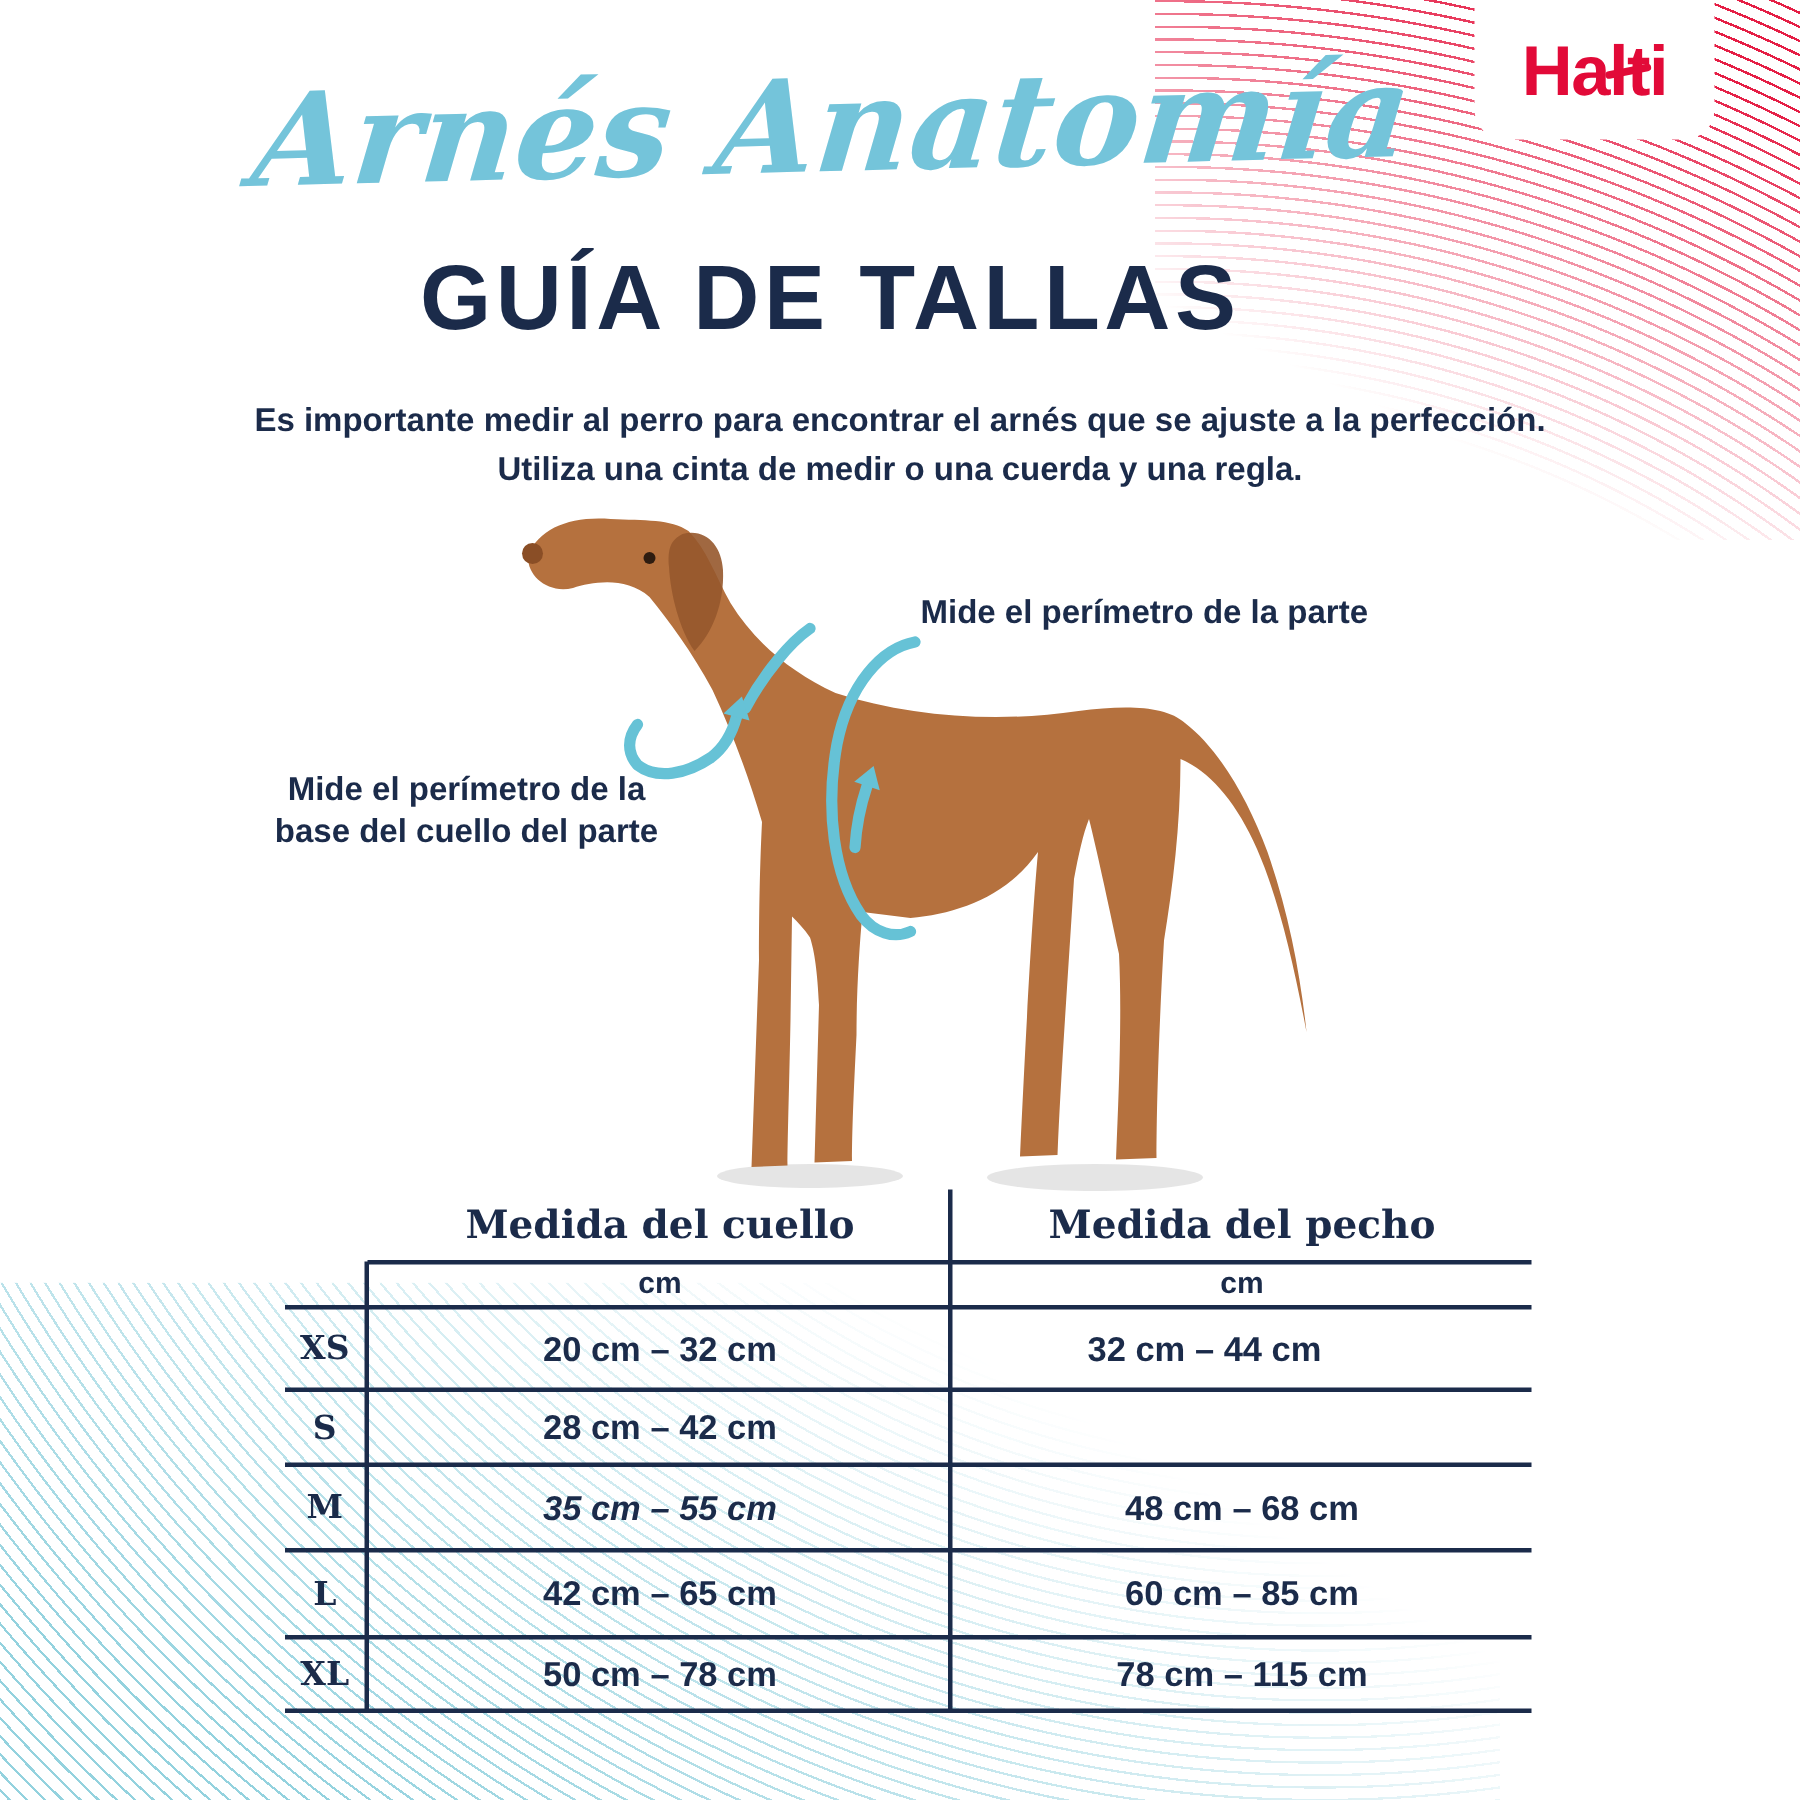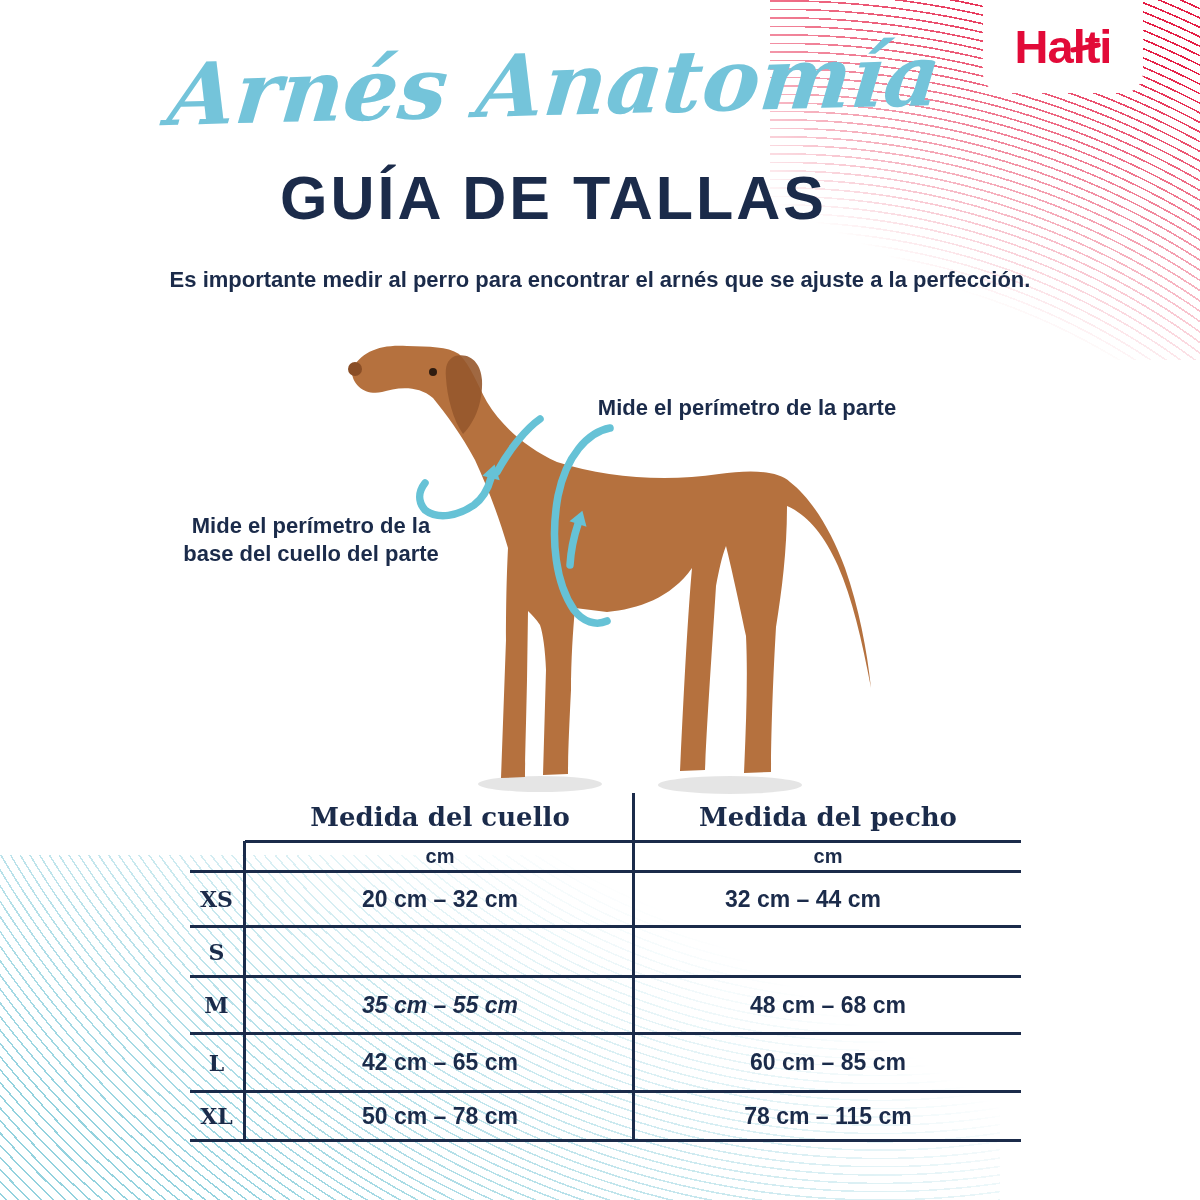--- a/index.html
+++ b/index.html
@@ -50,21 +50,21 @@
     font-weight:700; font-size:61px; letter-spacing:3px; color:#1b2b4a; line-height:1;
   }
   .intro {
     position:absolute; left:0; top:263px; width:1200px; text-align:center; z-index:2;
     font-weight:700; font-size:22px; line-height:33px; color:#1b2b4a;
   }
   
   .dog-wrap { position:absolute; left:335px; top:340px; width:540px; height:460px; z-index:1; }
   
   .note { position:absolute; z-index:3; font-weight:700; font-size:22px; line-height:28px; color:#1b2b4a; }
-  .note-chest { left:582px; top:394px; width:330px; text-align:center; }
+  .note-chest { left:582px; top:394px; width:330px; text-align:right; }
   .note-neck  { left:178px; top:512px; width:266px; text-align:center; }
   
   .table { position:absolute; left:190px; top:793px; width:831px; height:349px; z-index:2; }
   .tl { position:absolute; background:#1b2b4a; }
   .cell { position:absolute; display:flex; align-items:center; justify-content:center; }
   .th   { font-family:"DejaVu Serif", serif; font-weight:700; font-size:26px; }
   .unit { font-family:Liberation Sans, sans-serif; font-weight:700; font-size:20px; }
   .size { font-family:"DejaVu Serif", serif; font-weight:700; font-size:22px;text-align:center; }
   .val  { font-family:"Liberation Sans", sans-serif; font-weight:700; font-size:23px; }
 </style>
@@ -80,20 +80,21 @@
     <span class="logo-text">Halti</span>
     <div class="logo-cross"></div>
   </div>
 
   <div class="script-title">
     <span>Arnés Anatomía</span>
   </div>
   <div class="main-title">GUÍA DE TALLAS</div>
   <div class="intro">
     <div>Es importante medir al perro para encontrar el arnés que se ajuste a la perfección.</div>
+    <div>Utiliza una cinta de medir o una cuerda y una regla.</div>
   </div>
 
   <div class="dog-wrap">
     <svg width="540" height="460" viewBox="0 0 540 460">
       <ellipse cx="205" cy="444" rx="62" ry="8" fill="#000000" opacity="0.10"></ellipse>
       <ellipse cx="395" cy="445" rx="72" ry="9" fill="#000000" opacity="0.10"></ellipse>
       <path fill="#b5713e" d="
         M17,30
         C25,12 45,4 72,6
         C95,7 112,6 124,14
@@ -174,20 +175,21 @@
     <div class="cell th" style="left:55px;top:0;width:390px;height:47px;">Medida del cuello</div>
     <div class="cell th" style="left:445px;top:0;width:386px;height:47px;">Medida del pecho</div>
     <div class="cell unit" style="left:55px;top:48px;width:390px;height:30px;">cm</div>
     <div class="cell unit" style="left:445px;top:48px;width:386px;height:30px;">cm</div>
 
     <div class="cell size" style="left:0;top:79px;width:53px;height:54px;">XS</div>
     <div class="cell val" style="left:55px;top:79px;width:390px;height:54px;">20 cm – 32 cm</div>
     <div class="cell val" style="left:420px;top:79px;width:386px;height:54px;">32 cm – 44 cm</div>
 
     <div class="cell size" style="left:0;top:134px;width:53px;height:49px;">S</div>
+    <div class="cell val" style="left:55px;top:134px;width:390px;height:49px;">28 cm – 42 cm</div>
 
     <div class="cell size" style="left:0;top:184px;width:53px;height:56px;">M</div>
     <div class="cell val" style="left:55px;top:184px;width:390px;height:56px;font-style:italic;">35 cm – 55 cm</div>
     <div class="cell val" style="left:445px;top:184px;width:386px;height:56px;">48 cm – 68 cm</div>
 
     <div class="cell size" style="left:0;top:241px;width:53px;height:57px;">L</div>
     <div class="cell val" style="left:55px;top:241px;width:390px;height:57px;">42 cm – 65 cm</div>
     <div class="cell val" style="left:445px;top:241px;width:386px;height:57px;">60 cm – 85 cm</div>
 
     <div class="cell size" style="left:0;top:299px;width:53px;height:48px;">XL</div>

